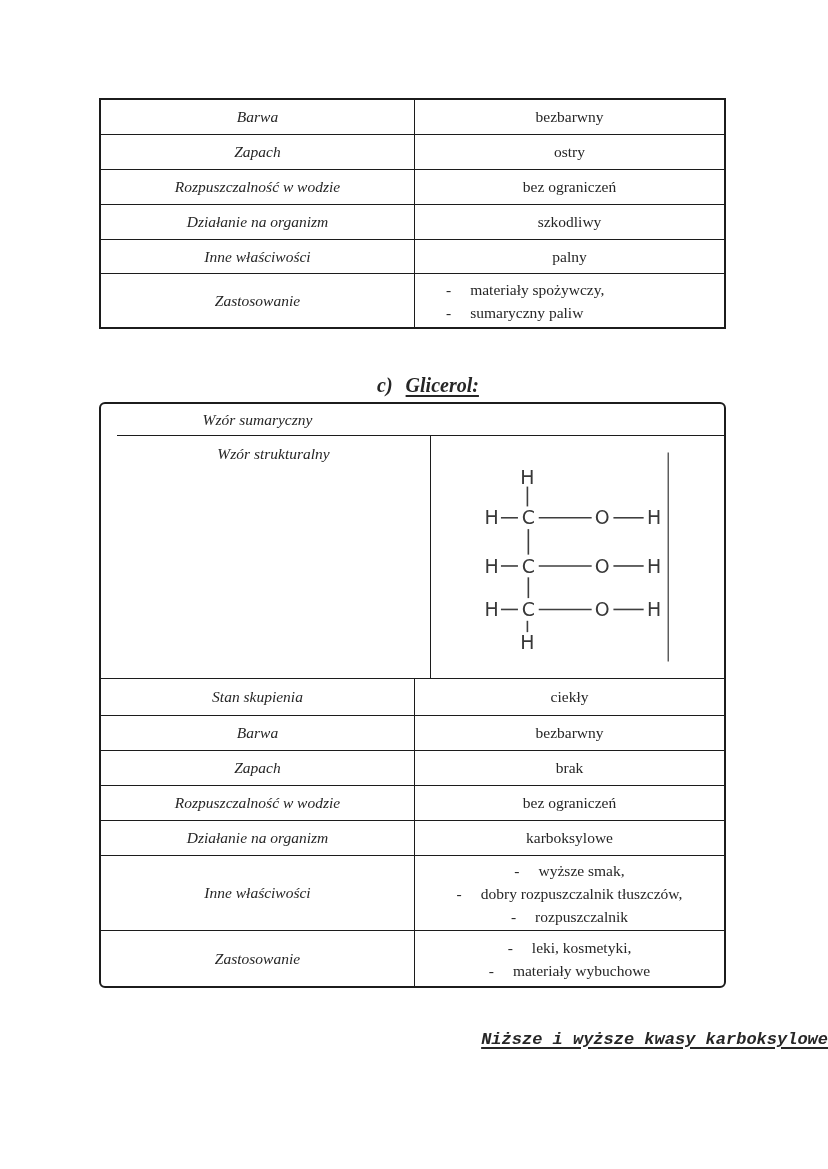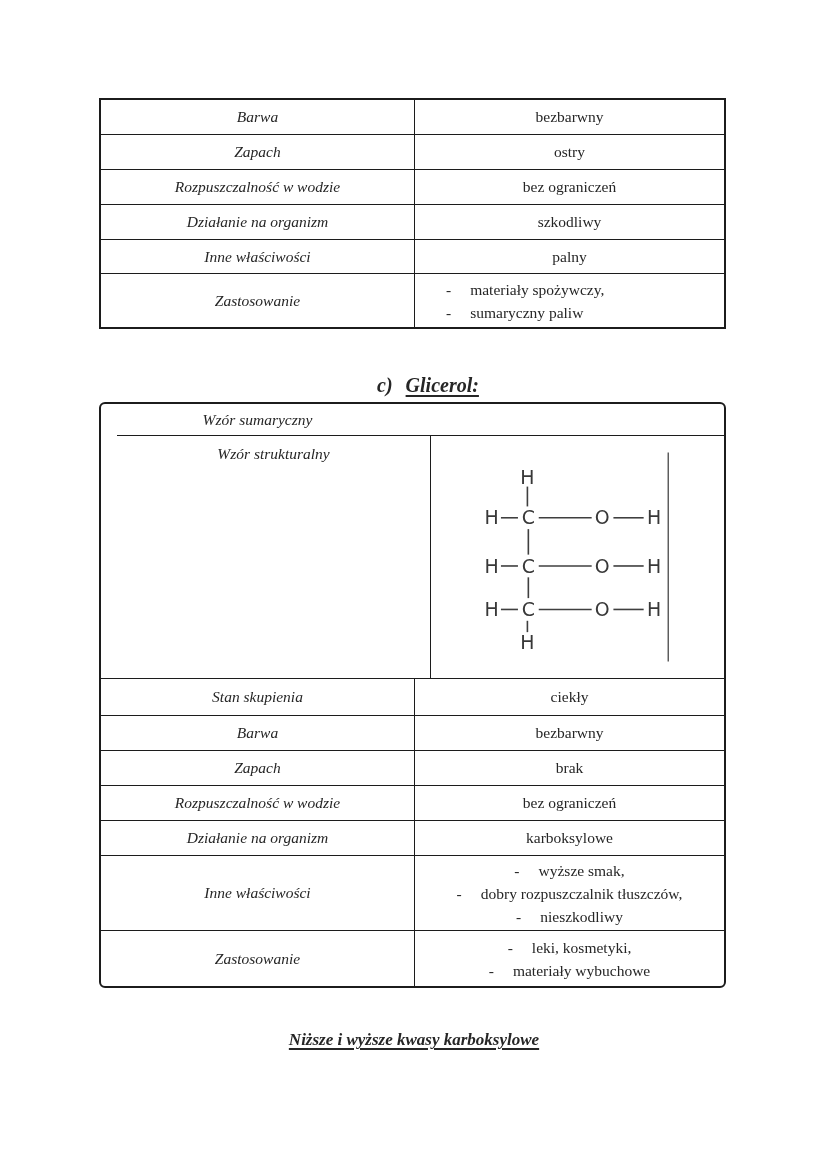--- a/index.html
+++ b/index.html
@@ -44,22 +44,22 @@
     font-size:20px; font-weight:bold; font-style:italic;
   }
   .heading-glicerol .prefix { margin-right:13px; }
   .underlined {
     text-decoration:underline;
     text-decoration-thickness:1.5px;
     text-underline-offset:3px;
   }
   .footer-heading {
     position:absolute; left:0; right:0; top:1030px;
-    text-align:center;
-    font-size:17px; font-weight:bold; font-style:italic;
+    text-align:right;
+    font-size:17px; font-weight:bold; font-style:italic;font-family:Liberation Mono, monospace;
   }
   #mol-svg { display:block; width:100%; height:100%; }
   #mol-svg line { stroke:#3f3f3f; stroke-width:1.7; }
   #mol-svg line.edge-artifact { stroke-width:1.4; stroke:#4a4a4a; }
   #mol-svg text {
     font-family:"DejaVu Sans", sans-serif;
     font-size:20px; fill:#383838; text-anchor:middle;
   }
 </style>
 </head>
@@ -223,21 +223,21 @@
           <div class="li">
               <span>-</span>
               <span>wyższe smak,</span>
             </div>
           <div class="li">
               <span>-</span>
               <span>dobry rozpuszczalnik tłuszczów,</span>
             </div>
           <div class="li">
               <span>-</span>
-              <span>nieszkodliwy</span>
+              <span>rozpuszczalnik</span>
             </div>
         </div>
       </div>
     </div>
     <div class="row" style="height:56px;">
       <div class="cell lbl">
           <span>Zastosowanie</span>
         </div>
       <div class="cell val novcenter">
         <div class="list-center">

